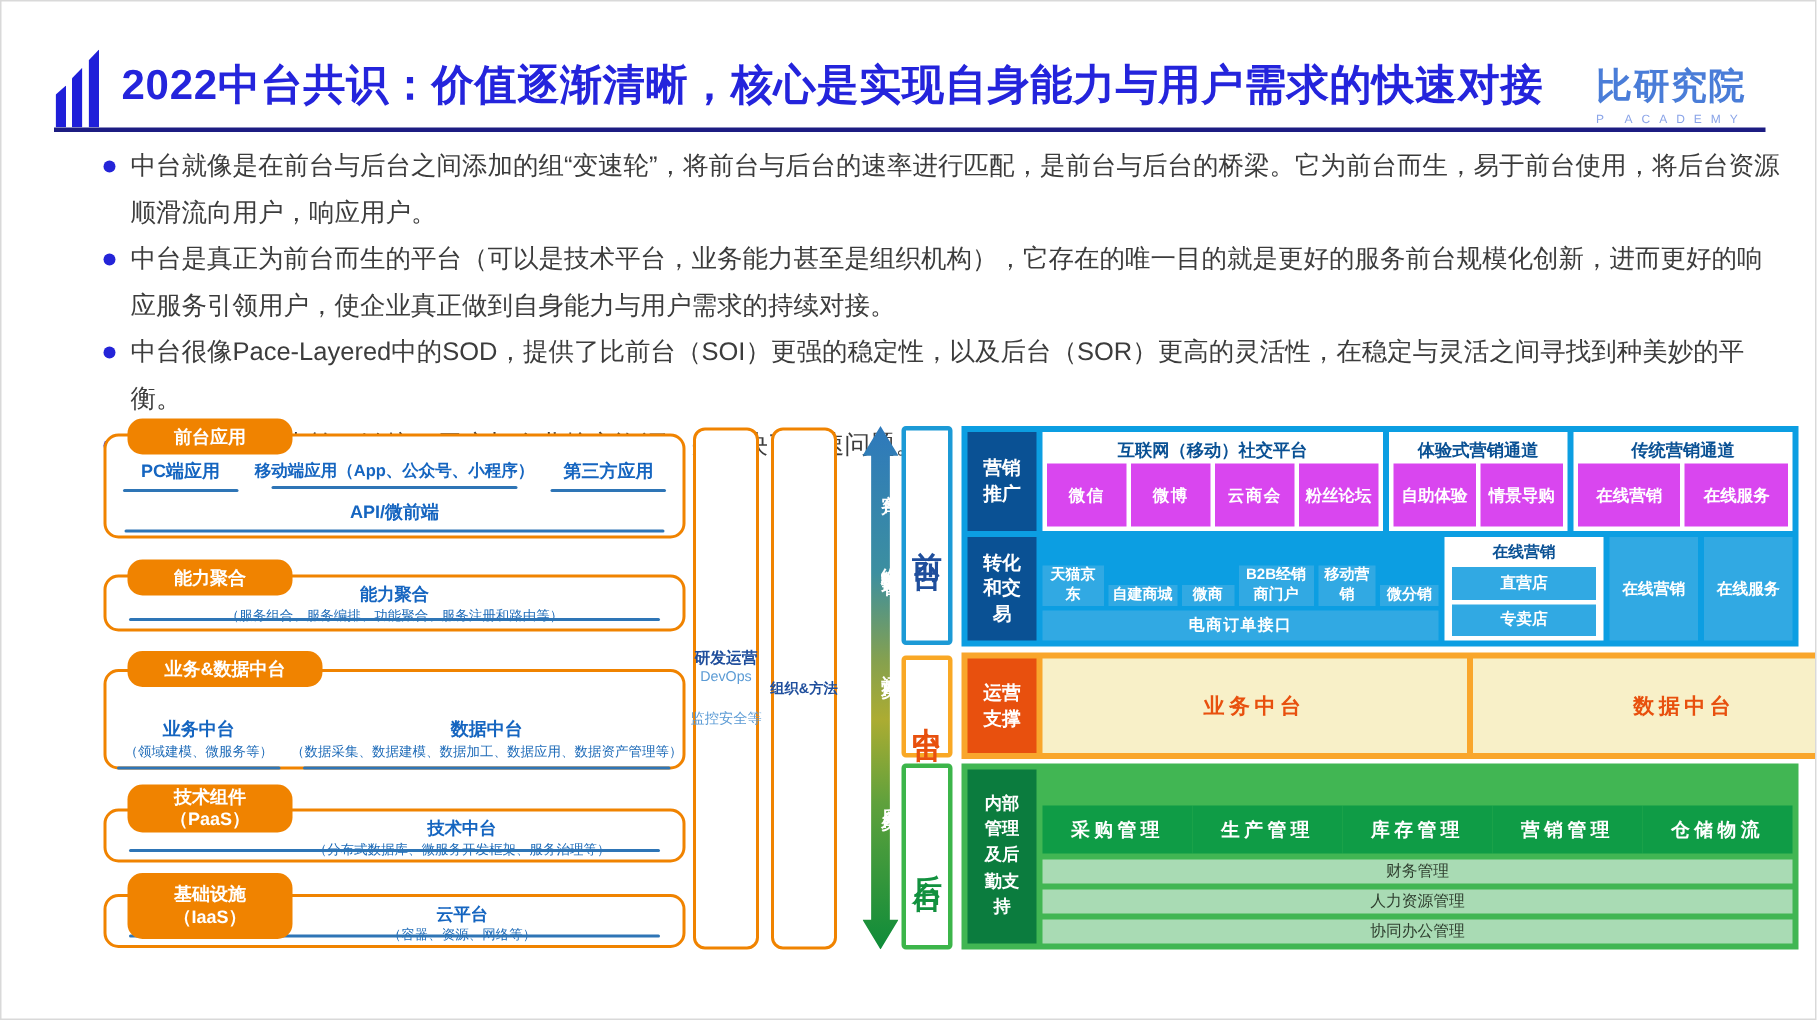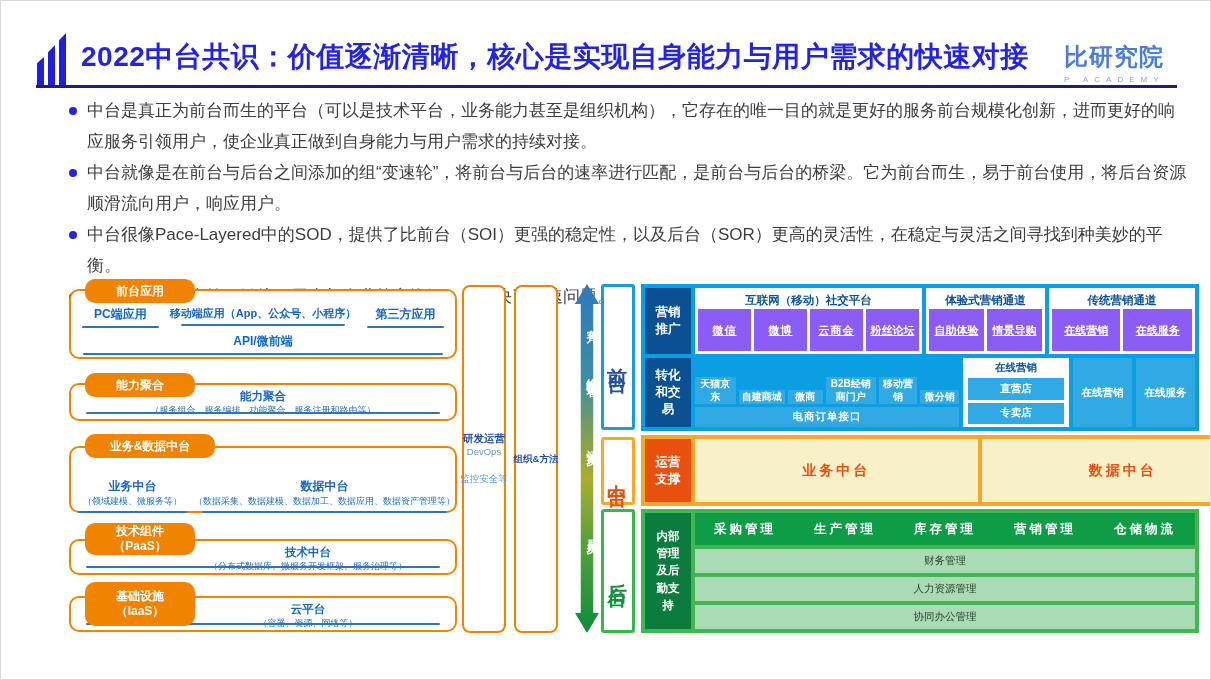--- a/index.html
+++ b/index.html
@@ -64,22 +64,22 @@
   .frow { display:flex; gap:4px; }
   .frow1 { height:66px; }
   .frow2 { flex:1; }
   .navlab { width:46px; background:#0A5194; color:#fff; font-weight:bold; font-size:12.5px;
             display:flex; align-items:center; justify-content:center; text-align:center;
             line-height:1.35; padding:0 6px; }
   .fgroup { background:#fff; padding:3px; display:flex; flex-direction:column; }
   .fgh { height:18px; display:flex; align-items:center; justify-content:center;
          color:#0A5194; font-weight:bold; font-size:11.5px; white-space:nowrap; }
   .fgi { flex:1; display:flex; gap:3px; }
-  .fitem { flex:1; background:#8b5cf6; color:#fff; font-weight:bold; font-size:11px;
-           display:flex; align-items:center; justify-content:center; letter-spacing:1px; white-space:nowrap;text-decoration:underline; }
+  .fitem { flex:1; background:#d946ef; color:#fff; font-weight:bold; font-size:11px;
+           display:flex; align-items:center; justify-content:center; letter-spacing:1px; white-space:nowrap; }
   .f2main { flex:2.35; display:flex; flex-direction:column; gap:3px; }
   .f2items { flex:1; display:flex; gap:3px;align-items:flex-end; }
   .f2item { background:#31A9E3; color:#fff; font-weight:bold; font-size:10px; line-height:1.25;
             display:flex; align-items:center; justify-content:center; text-align:center; padding:1px; }
   .f2bar { height:20px; background:#31A9E3; color:#fff; font-weight:bold; font-size:10.5px;
            display:flex; align-items:center; justify-content:center; letter-spacing:1px; }
   .fwhite { width:106px; background:#fff; padding:3px 5px; display:flex; flex-direction:column; gap:3px; }
   .fwh { height:14px; display:flex; align-items:center; justify-content:center;
          color:#0A5194; font-weight:bold; font-size:10.5px; }
   .fwi { flex:1; background:#31A9E3; color:#fff; font-weight:bold; font-size:10.5px;
@@ -96,21 +96,21 @@
   .midbox { flex:1; background:#F8F0C8; color:#E8500E; font-weight:bold; font-size:14px;
             letter-spacing:3px; display:flex; align-items:center; justify-content:center; }
 
   
   .back { position:absolute; left:640px; top:508px; width:558px; height:124px;
           background:#41B653; padding:4px; display:flex; gap:4px; }
   .backlab { width:46px; background:#0B7C3E; color:#fff; font-weight:bold; font-size:11.5px;
              display:flex; align-items:center; justify-content:center; text-align:center;
              line-height:1.5; padding:0 9px; }
   .backcol { flex:1; display:flex; flex-direction:column; gap:4px; }
-  .brow1 { height:32px; display:flex; gap:0; }
+  .brow1 { height:32px; display:flex; gap:0;margin-top:24px; }
   .bitem { flex:1; background:#0F9C46; color:#fff; font-weight:bold; font-size:12.5px;
            letter-spacing:3px; display:flex; align-items:center; justify-content:center; }
   .bbar { flex:1; background:#A9DBB4; color:#2f3f2f; font-size:10.5px;
           display:flex; align-items:center; justify-content:center; }
 </style>
 </head>
 <body>
 
 <div class="slide">
 
@@ -120,22 +120,22 @@
     <div class="b b3"></div>
   </div>
   <div class="logo">
     <div class="logo-main">比研究院</div>
     <div class="logo-sub">P ACADEMY</div>
   </div>
   <div class="title">2022中台共识：价值逐渐清晰，核心是实现自身能力与用户需求的快速对接</div>
   <div class="rule"></div>
 
   <div class="bullets">
+    <div class="bullet">中台就像是在前台与后台之间添加的组“变速轮”，将前台与后台的速率进行匹配，是前台与后台的桥梁。它为前台而生，易于前台使用，将后台资源顺滑流向用户，响应用户。</div>
     <div class="bullet">中台是真正为前台而生的平台（可以是技术平台，业务能力甚至是组织机构），它存在的唯一目的就是更好的服务前台规模化创新，进而更好的响应服务引领用户，使企业真正做到自身能力与用户需求的持续对接。</div>
-    <div class="bullet">中台就像是在前台与后台之间添加的组“变速轮”，将前台与后台的速率进行匹配，是前台与后台的桥梁。它为前台而生，易于前台使用，将后台资源顺滑流向用户，响应用户。</div>
     <div class="bullet">中台很像Pace-Layered中的SOD，提供了比前台（SOI）更强的稳定性，以及后台（SOR）更高的灵活性，在稳定与灵活之间寻找到种美妙的平衡。</div>
     <div class="bullet">中台作为变速齿轮，链接了用户与企业核心资源，并解决了配速问题。</div>
   </div>
 
   <div class="ltag" style="left:84px;top:278px;width:110px;height:24px;">前台应用</div>
   <div class="lbox" style="top:288px;height:70px;">
     <div style="display:flex;margin-top:15px;">
       <div style="flex:1;">
         <div class="lt">PC端应用</div>
         <div class="ul" style="width:78%;"></div>

